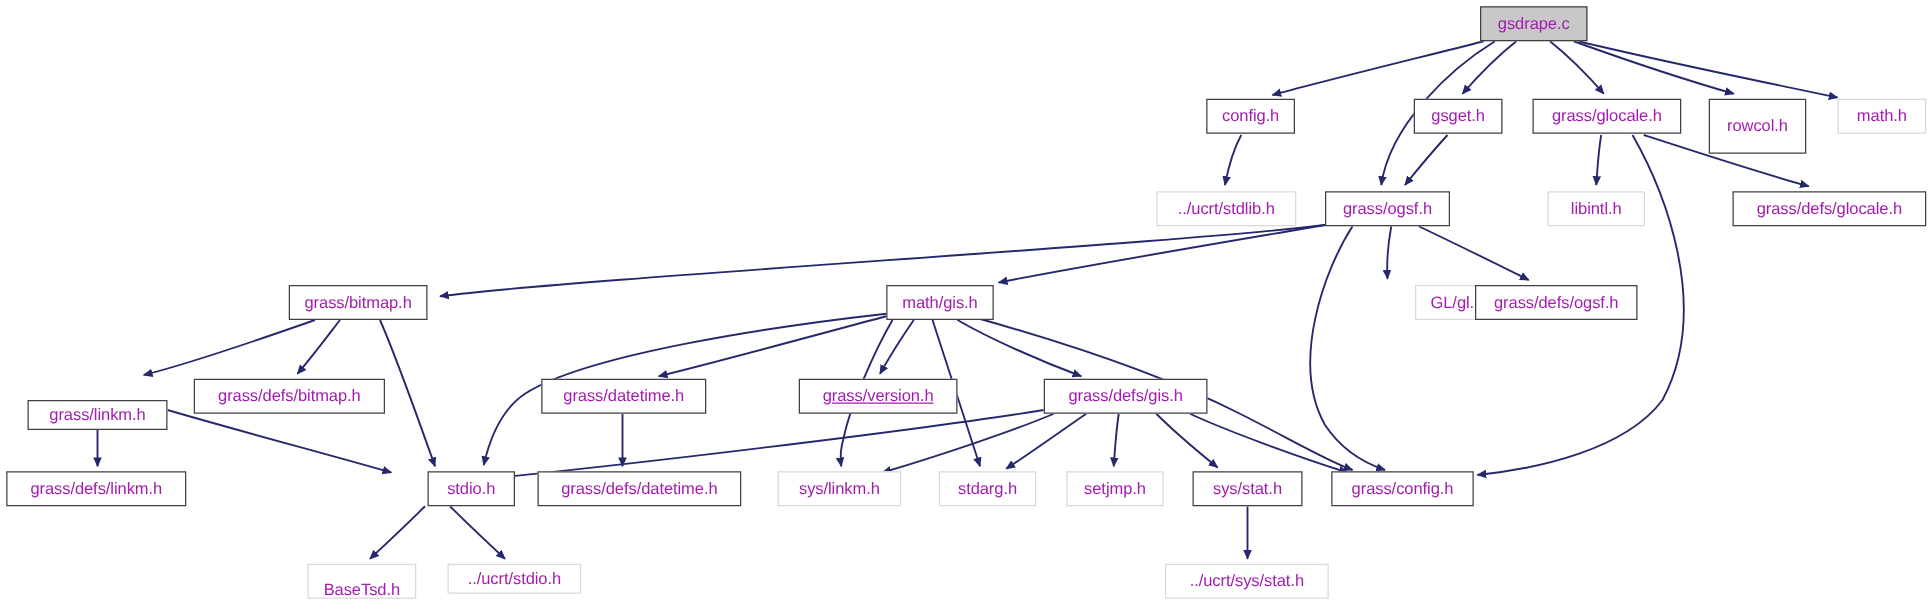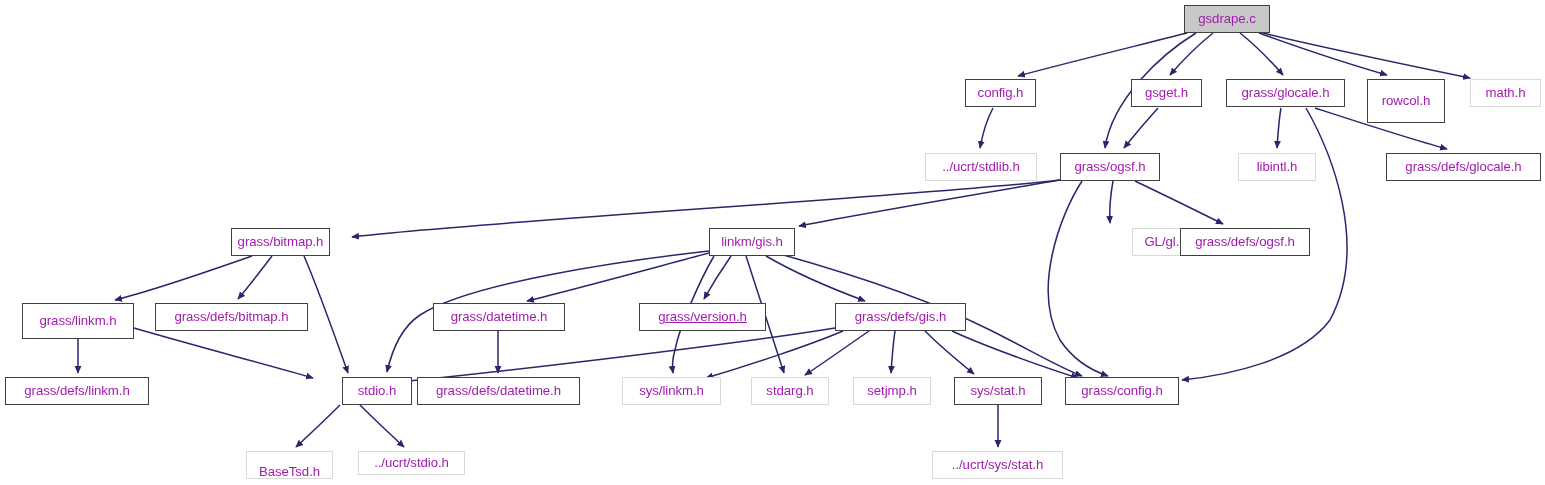--- a/index.html
+++ b/index.html
@@ -124,54 +124,54 @@
       </div>
       <div class="node local" style="left: 1060px; top: 153px; width: 100px; height: 28px;">
         <span class="node-label">grass/ogsf.h</span>
       </div>
       <div class="node system" style="left: 1238px; top: 153px; width: 78px; height: 28px;">
         <span class="node-label">libintl.h</span>
       </div>
       <div class="node local" style="left: 1386px; top: 153px; width: 155px; height: 28px;">
         <span class="node-label">grass/defs/glocale.h</span>
       </div>
-      <div class="node local" style="left: 231px; top: 228px; width: 99px; height: 28px;">
+      <div class="node local" style="left: 231px; top: 228px; width: 111px; height: 28px;">
         <span class="node-label">grass/bitmap.h</span>
       </div>
       <div class="node local" style="left: 709px; top: 228px; width: 86px; height: 28px;">
-        <span class="node-label">linkm/gis.h</span>
+        <span class="node-label">math/gis.h</span>
       </div>
       <div class="node system" style="left: 1089px; top: 228px; width: 67px; height: 28px; margin-left: 43px;">
         <span class="node-label">GL/gl.h</span>
       </div>
       <div class="node local" style="left: 1180px; top: 228px; width: 130px; height: 28px;">
         <span class="node-label">grass/defs/ogsf.h</span>
       </div>
-      <div class="node local" style="left: 22px; top: 303px; width: 112px; height: 36px;">
+      <div class="node local" style="left: 22px; top: 320px; width: 112px; height: 24px;">
         <span class="node-label">grass/linkm.h</span>
       </div>
       <div class="node local" style="left: 155px; top: 303px; width: 153px; height: 28px; align-items: center;">
         <span class="node-label">grass/defs/bitmap.h</span>
       </div>
       <div class="node local" style="left: 433px; top: 303px; width: 132px; height: 28px;">
         <span class="node-label">grass/datetime.h</span>
       </div>
       <div class="node local" style="left: 639px; top: 303px; width: 127px; height: 28px; text-decoration: underline;">
         <span class="node-label">grass/version.h</span>
       </div>
       <div class="node local" style="left: 835px; top: 303px; width: 131px; height: 28px;">
         <span class="node-label">grass/defs/gis.h</span>
       </div>
       <div class="node local" style="left: 5px; top: 377px; width: 144px; height: 28px;">
         <span class="node-label">grass/defs/linkm.h</span>
       </div>
       <div class="node local" style="left: 315px; top: 377px; width: 70px; height: 28px; margin-left: 27px;">
         <span class="node-label">stdio.h</span>
       </div>
-      <div class="node local" style="left: 417px; top: 377px; width: 163px; height: 28px;">
+      <div class="node local" style="left: 430px; top: 377px; width: 163px; height: 28px;">
         <span class="node-label">grass/defs/datetime.h</span>
       </div>
       <div class="node system" style="left: 622px; top: 377px; width: 99px; height: 28px;">
         <span class="node-label">sys/linkm.h</span>
       </div>
       <div class="node system" style="left: 751px; top: 377px; width: 78px; height: 28px;">
         <span class="node-label">stdarg.h</span>
       </div>
       <div class="node system" style="left: 853px; top: 377px; width: 78px; height: 28px;">
         <span class="node-label">setjmp.h</span>

